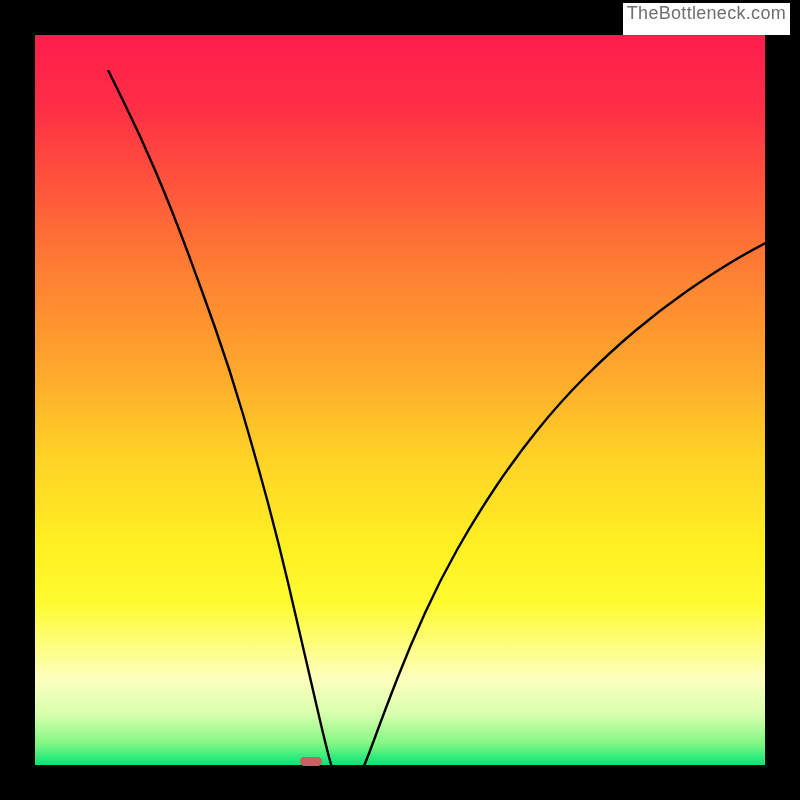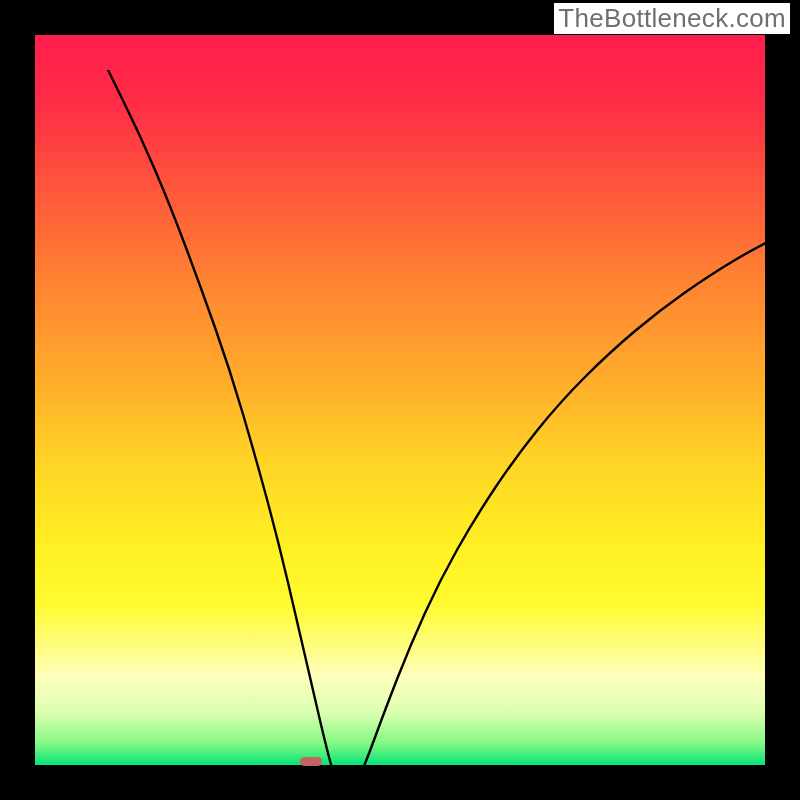--- a/index.html
+++ b/index.html
@@ -40,25 +40,25 @@
       #84f884 97%,
       #05e478 100%
     );
   }
   .watermark {
     position: absolute;
     top: 3px;
     right: 10px;
     color: #6f6f6f;
     font-family: Arial, Helvetica, sans-serif;
-    font-size: 26px;
+    font-size: 18px;
     font-weight: 400;
     letter-spacing: 0.3px;
     background: #ffffff;
-    padding: 0 4px 0 4px;
+    padding: 0 4px 11px 4px;
   }
   .curve-svg {
     position: absolute;
     top: 35px;
     left: 35px;
     width: 730px;
     height: 730px;
     pointer-events: none;
   }
   .marker {

